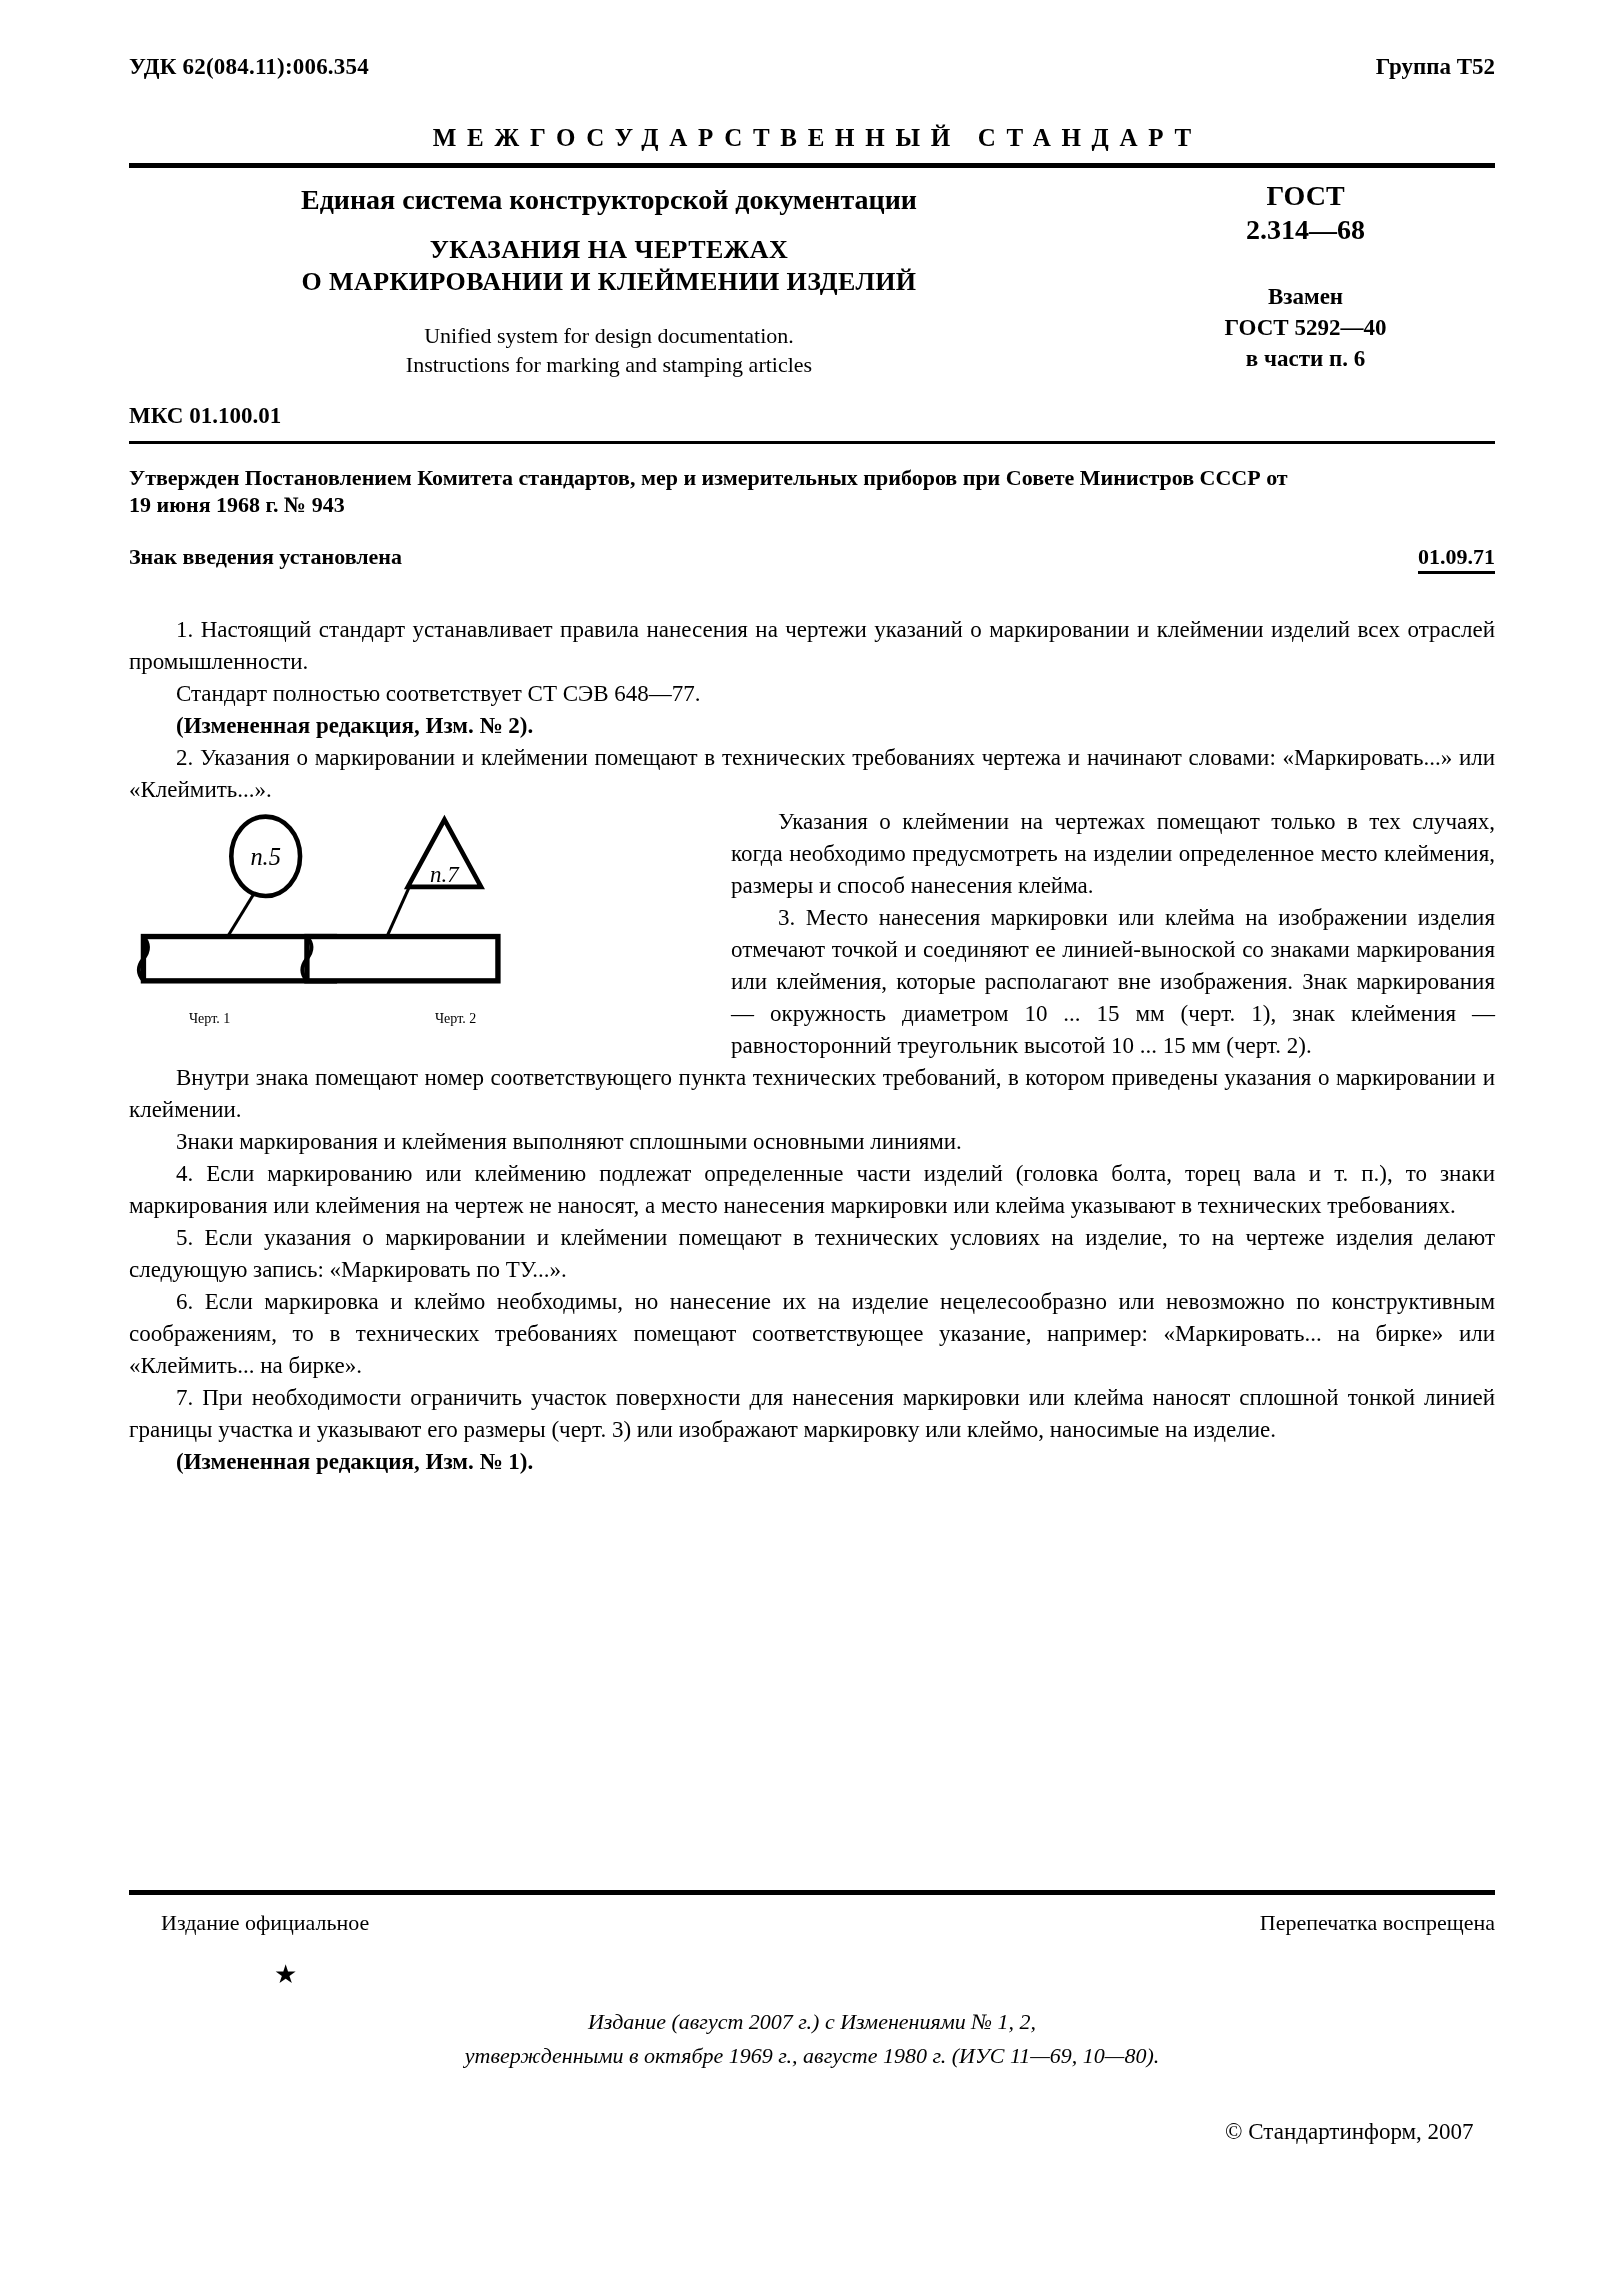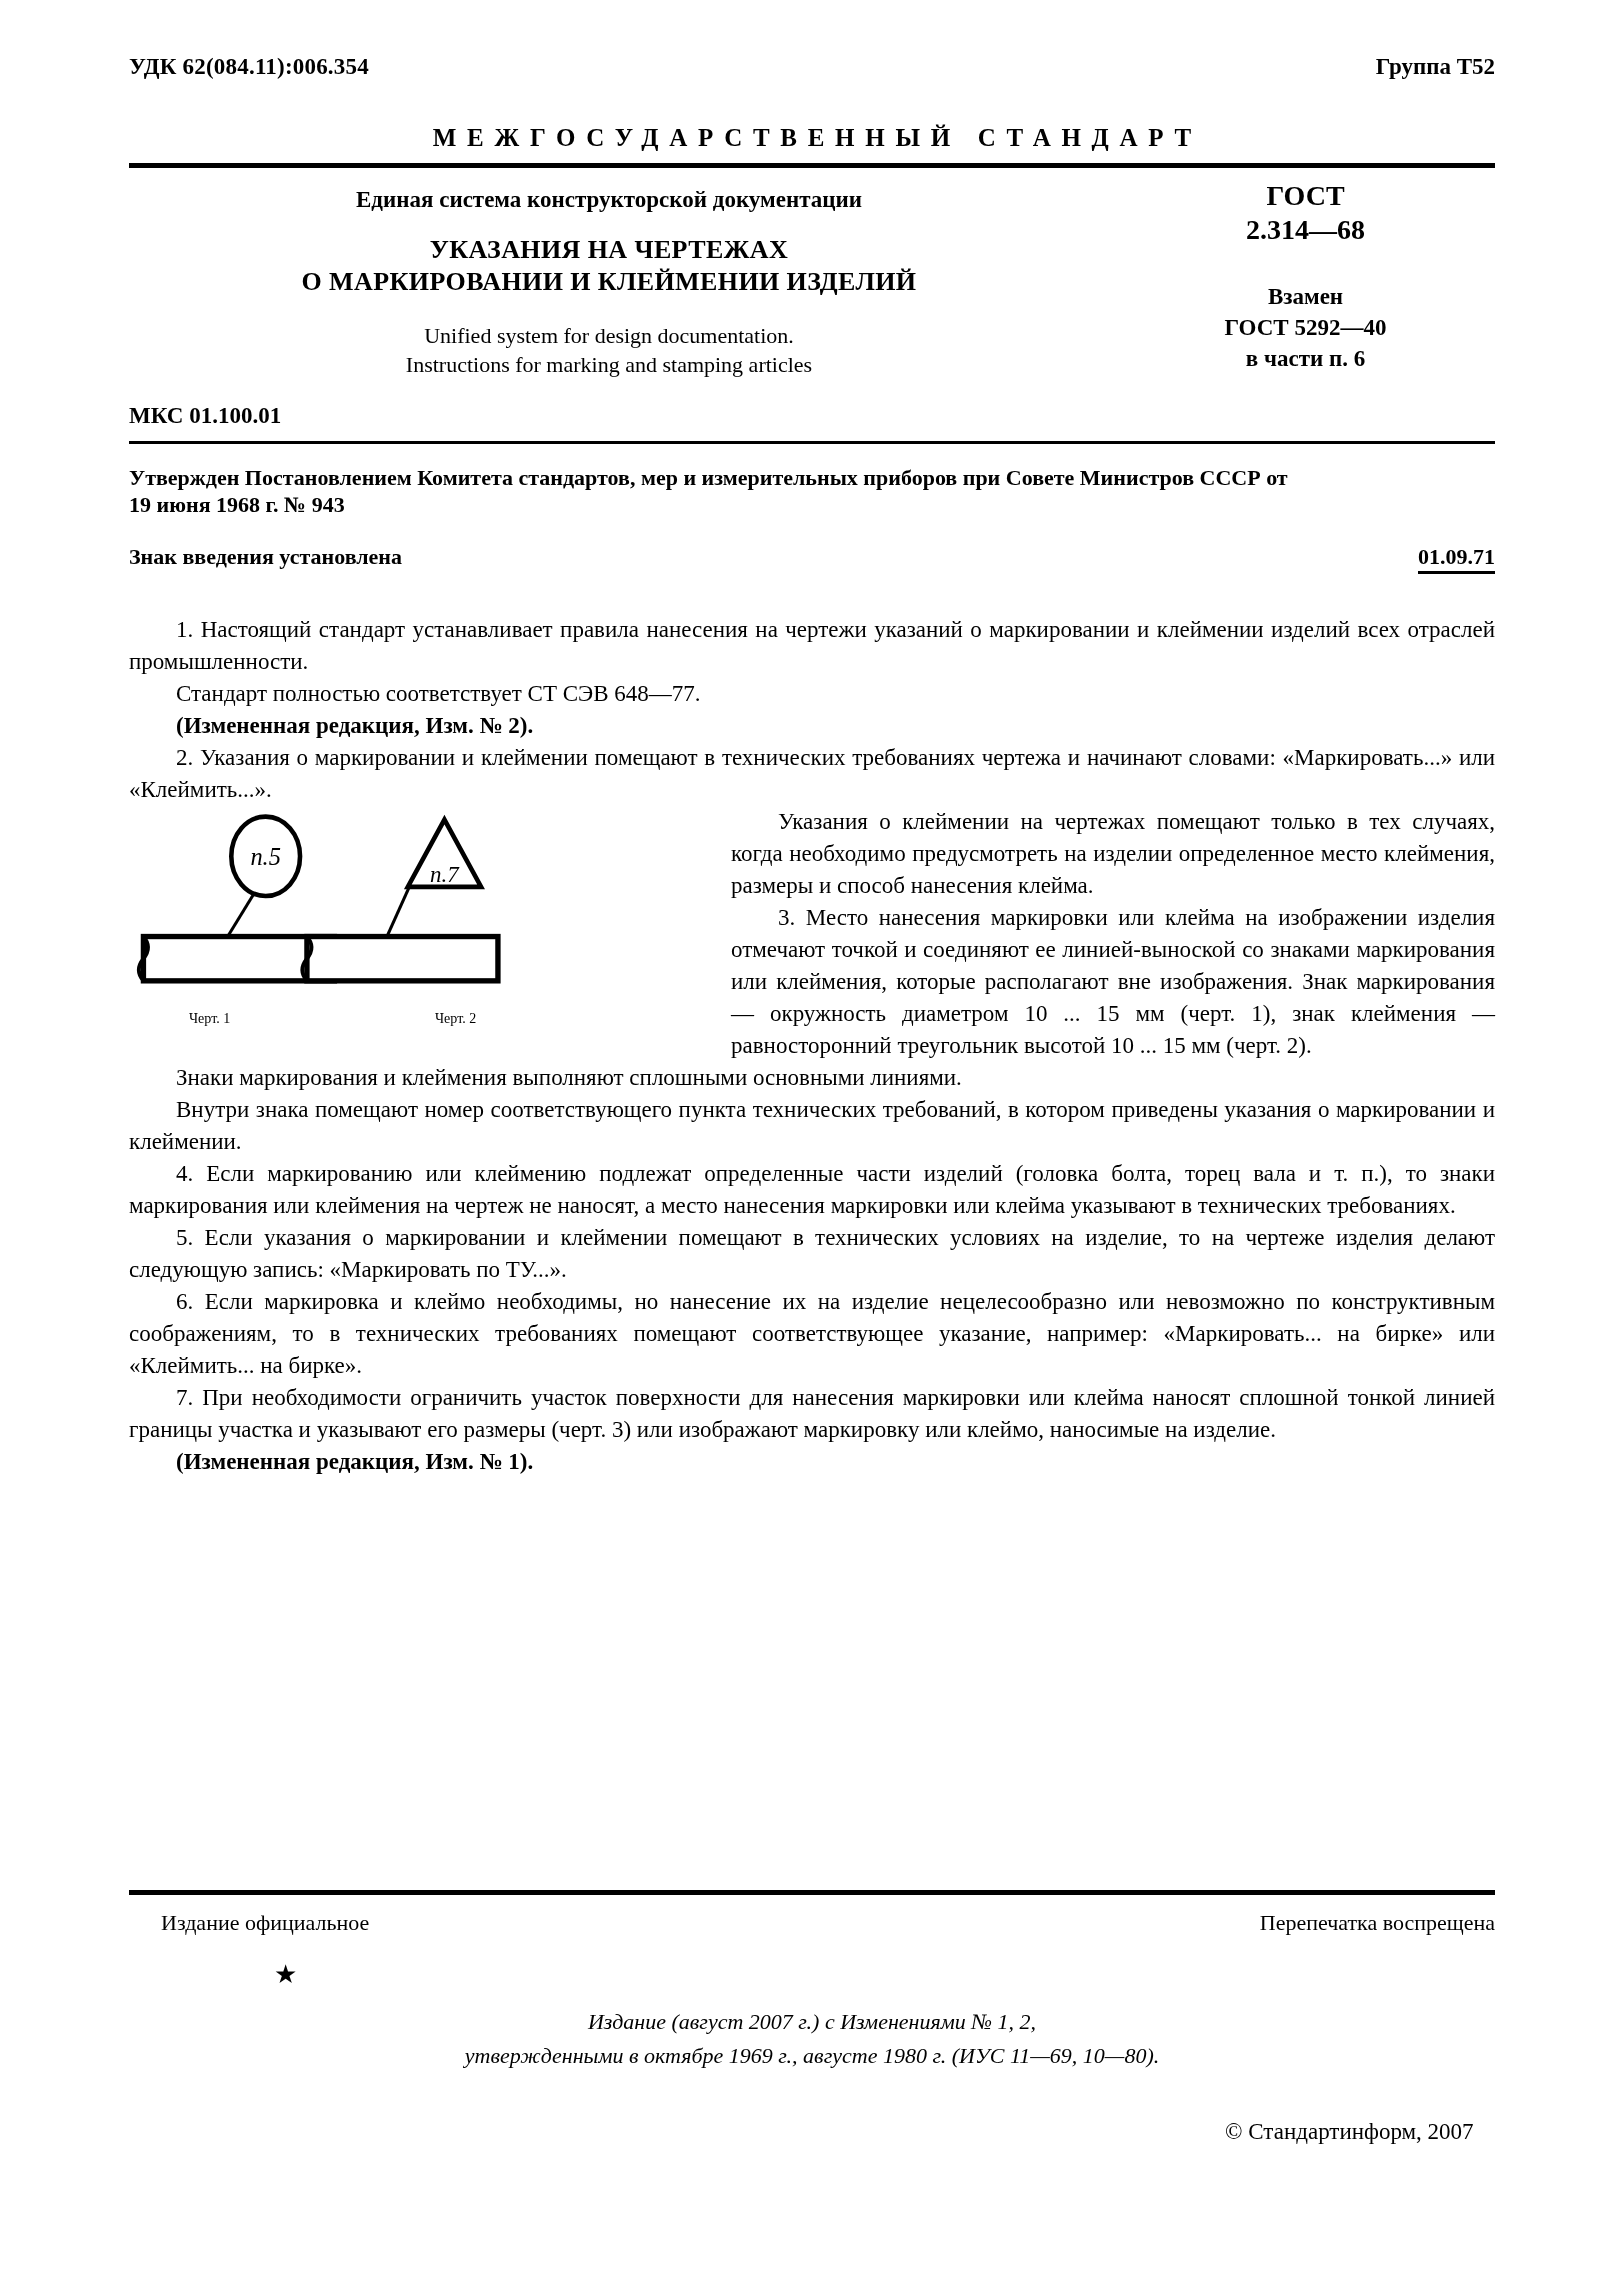--- a/index.html
+++ b/index.html
@@ -68,21 +68,21 @@
   }
   .title-left {
     position: absolute;
     left: 0;
     top: 17px;
     width: 960px;
     text-align: center;
   }
   .t-sys {
     font-weight: bold;
-    font-size: 23px;
+    font-size: 28px;
     line-height: 29px;
   }
   .t-main {
     margin-top: 20px;
     font-weight: bold;
     font-size: 26px;
     line-height: 32px;
     letter-spacing: 0.4px;
   }
   .t-en {
@@ -302,22 +302,22 @@
           </svg>
         </div>
         <div class="fig-caps">
           <span class="cap1">Черт. 1</span>
           <span class="cap2">Черт. 2</span>
         </div>
       </div>
 
       <p>Указания о клеймении на чертежах помещают только в тех случаях, когда необходимо предусмотреть на изделии определенное место клеймения, размеры и способ нанесения клейма.</p>
       <p>3. Место нанесения маркировки или клейма на изображении изделия отмечают точкой и соединяют ее линией-выноской со знаками маркирования или клеймения, которые располагают  вне изображения. Знак маркирования — окружность диаметром 10 ... 15 мм (черт. 1), знак клеймения — равносторонний треугольник высотой 10 ... 15 мм (черт. 2).</p>
+      <p>Внутри знака помещают номер соответствующего пункта технических требований, в котором приведены указания о маркировании и клеймении.</p>
       <p>Знаки маркирования и клеймения выполняют сплошными основными линиями.</p>
-      <p>Внутри знака помещают номер соответствующего пункта технических требований, в котором приведены указания о маркировании и клеймении.</p>
       <p>4. Если маркированию или клеймению подлежат определенные части изделий (головка болта, торец вала и т. п.), то знаки маркирования или клеймения на чертеж не наносят, а место нанесения маркировки или клейма указывают в технических требованиях.</p>
       <p>5. Если указания о маркировании и клеймении помещают в технических условиях на изделие, то на чертеже изделия делают следующую запись: «Маркировать по ТУ...».</p>
       <p>6. Если маркировка и клеймо необходимы, но нанесение их на изделие нецелесообразно или невозможно по конструктивным соображениям, то в технических требованиях помещают соответствующее указание, например: «Маркировать... на бирке» или «Клеймить... на бирке».</p>
       <p>7. При необходимости ограничить участок поверхности для нанесения маркировки или клейма наносят сплошной тонкой линией границы участка и указывают его размеры (черт. 3) или изображают маркировку или клеймо, наносимые на изделие.</p>
       <p class="bold">(Измененная редакция, Изм. № 1).</p>
     </div>
 
   </div>
 
   <div class="footer">

